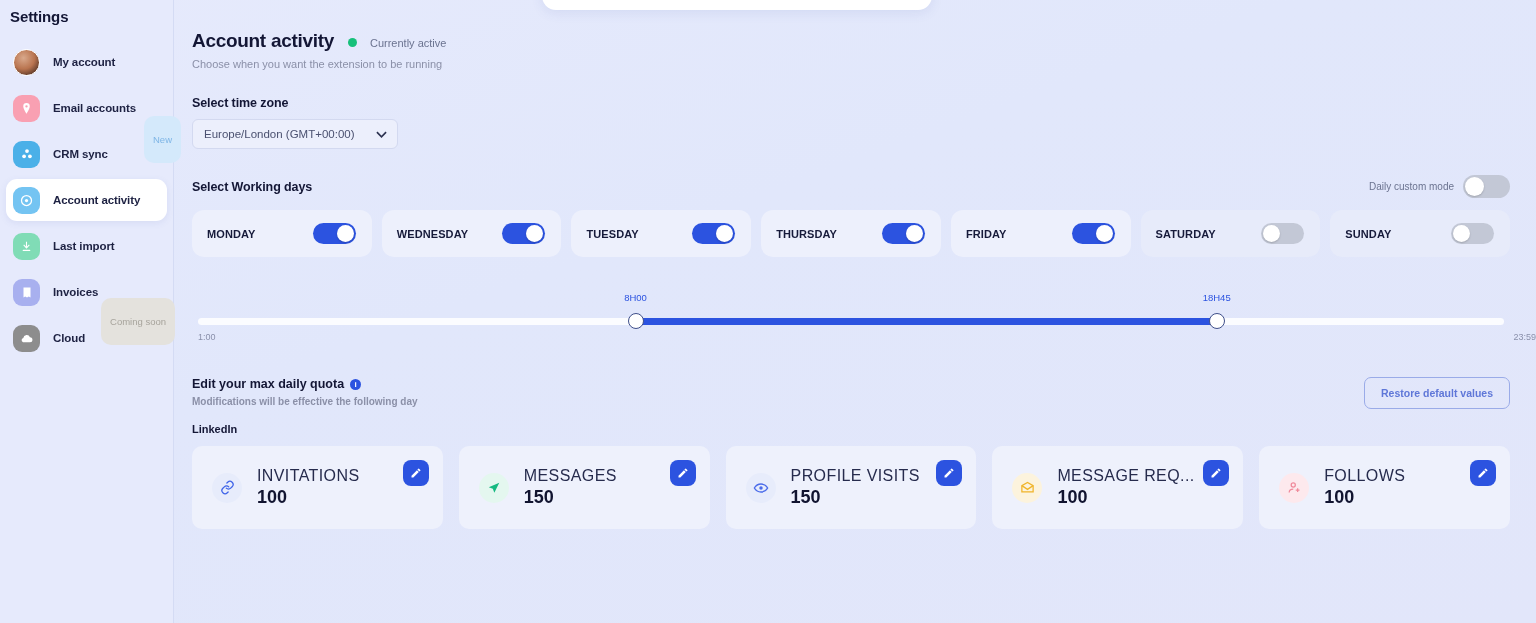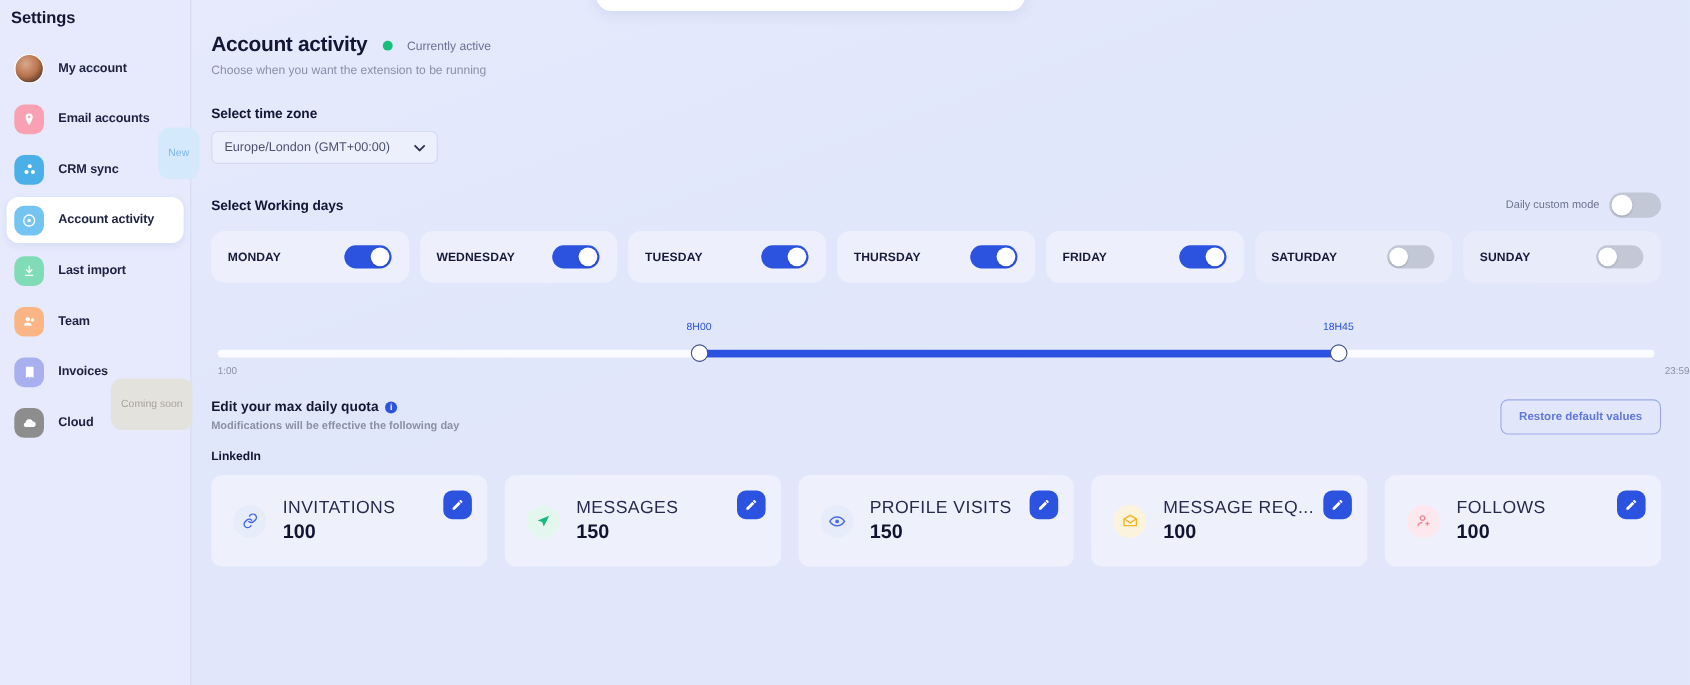--- a/index.html
+++ b/index.html
@@ -206,21 +206,21 @@
     position: absolute; left: 6px; top: 47px;
     font-size: 9px; color: #8a90ab;
   }
   .slider-end-right {
     position: absolute; right: 0px; top: 47px;
     font-size: 9px; color: #8a90ab;
   }
 
   
   .quota-head {
-    margin-top: 18px;
+    margin-top: 32px;
     display: flex; align-items: flex-start; justify-content: space-between;
     padding-right: 26px;
   }
   .quota-title-row { display: flex; align-items: center; gap: 6px; }
   .quota-title { font-size: 12.5px; font-weight: bold; color: #131635; }
   .info-i {
     width: 11px; height: 11px; border-radius: 50%;
     background: #2c53e0; color: #fff;
     font-size: 8px; font-weight: bold;
     display: flex; align-items: center; justify-content: center;
@@ -321,30 +321,20 @@
       <div class="nav-item">
         <div class="nav-icon" style="background:#80dcb6">
           <svg width="13" height="13" viewBox="0 0 24 24" fill="#fff">
               <path d="M11 3h2v9l3.5-3.5 1.4 1.4L12 16 6.1 9.9l1.4-1.4L11 12z"></path>
               <rect x="5" y="18" width="14" height="2.2" rx="1"></rect>
             </svg>
         </div>
         <span class="nav-label">Last import</span>
       </div>
 
-      <div class="nav-item">
-        <div class="nav-icon" style="background:#fbb584">
-          <svg width="14" height="14" viewBox="0 0 24 24" fill="#fff">
-              <circle cx="9" cy="9" r="3.3"></circle>
-              <circle cx="16.5" cy="10" r="2.6"></circle>
-              <path d="M3 19c0-3.3 2.7-5 6-5s6 1.7 6 5z"></path>
-            </svg>
-        </div>
-        <span class="nav-label">Team</span>
-      </div>
 
       <div class="nav-item">
         <div class="nav-icon" style="background:#a8b0ef">
           <svg width="12" height="13" viewBox="0 0 24 24" fill="#fff">
               <path d="M5 2h14v20l-3.5-2-3.5 2-3.5-2L5 22z"></path>
             </svg>
         </div>
         <span class="nav-label">Invoices</span>
       </div>
 

